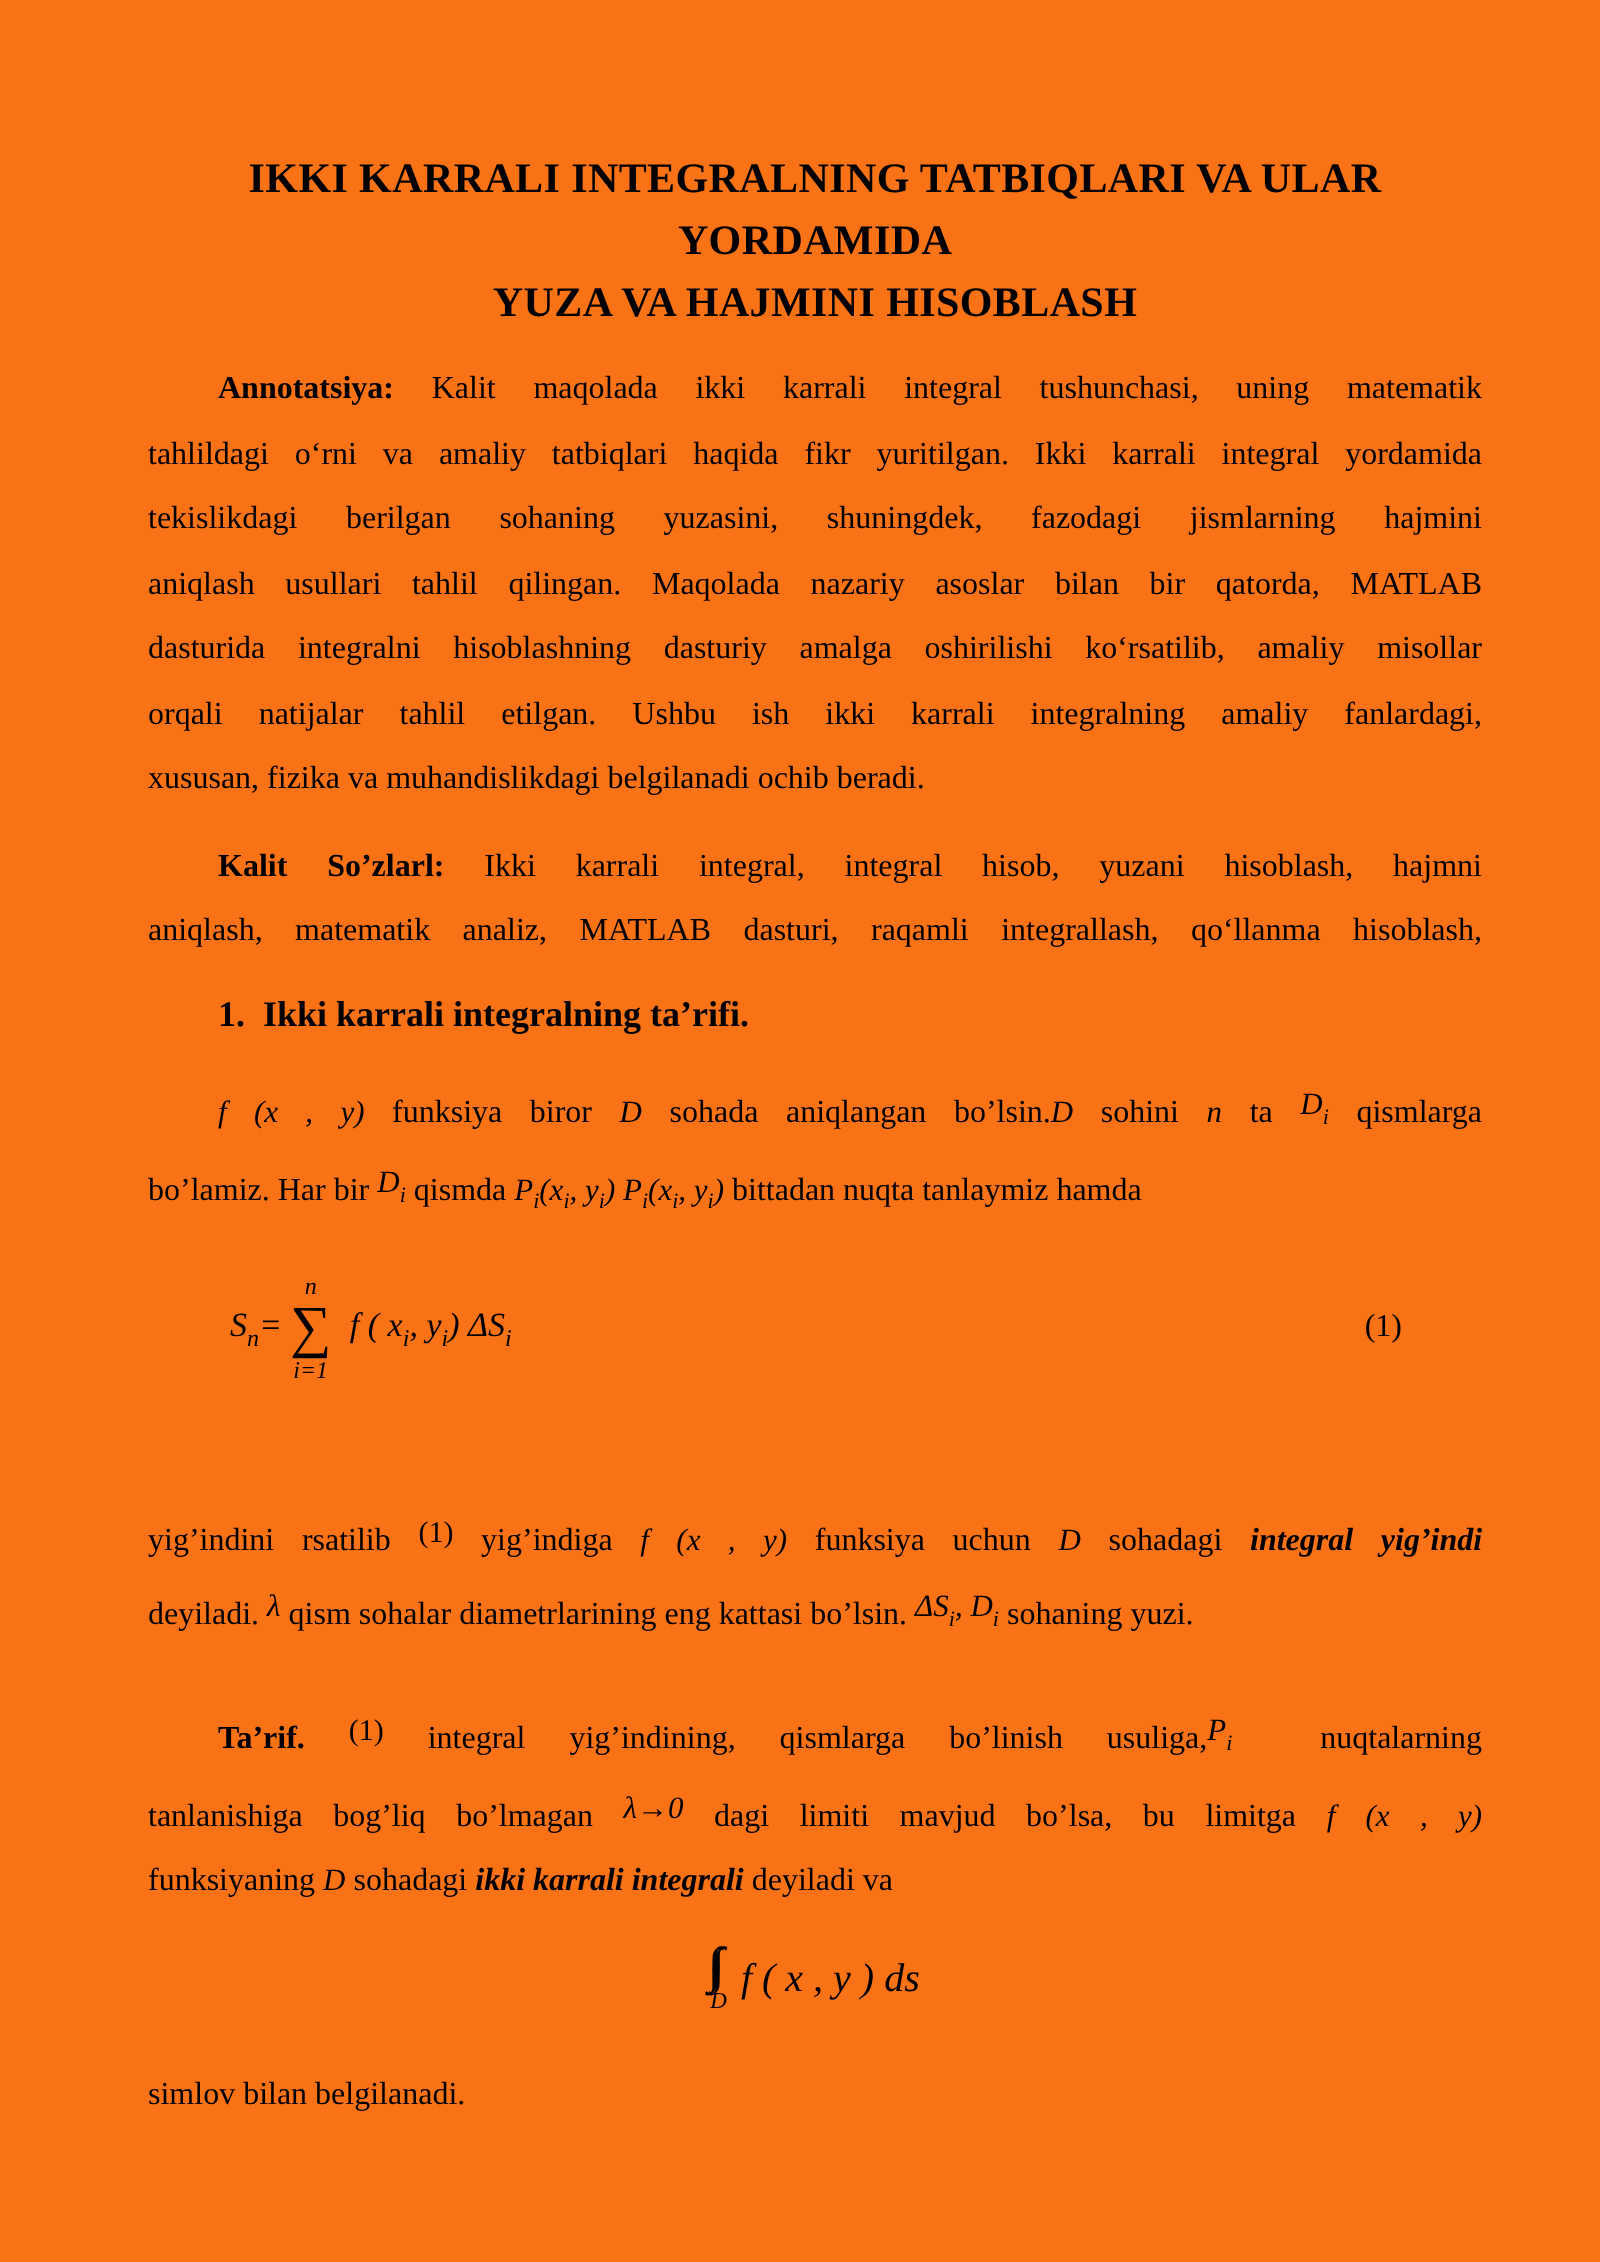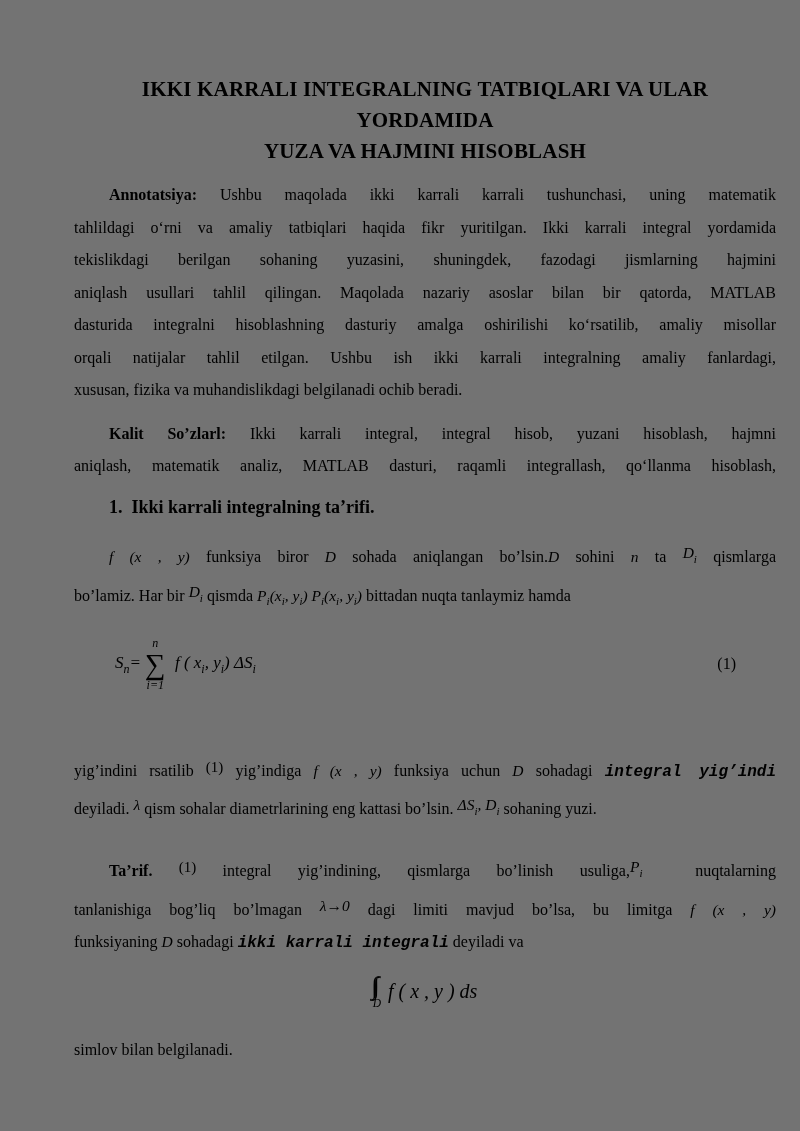--- a/index.html
+++ b/index.html
@@ -1,37 +1,37 @@
 <!DOCTYPE html>
 <html><head>
 <meta charset="utf-8">
 <style>
   html, body { margin: 0; padding: 0; background: #e9e9e9; }
   .page {
     position: relative;
     width: 800px;
     height: 1131px;
     margin: 0 auto;
-    background: #737373;
+    background: #f97316;
     box-sizing: border-box;
-    padding: 74px 24px 0 74px;
+    padding: 74px 59px 0 74px;
     color: #000000;
     font-family: "Liberation Serif", "DejaVu Serif", serif;
     overflow: hidden;
   }
   .title { text-align: center; font-weight: bold; font-size: 21px; line-height: 31px; letter-spacing: 0.2px; }
   .para { font-size: 16px; line-height: 32.5px; }
   .line { text-align: justify; text-align-last: justify; }
   .line.last { text-align-last: left; }
   .line.ind { padding-left: 35px; }
 
   
   .sg-t  { }
   .sg-b  { font-weight: bold; }
-  .sg-bi { font-weight: bold; font-style: italic; font-family: Liberation Mono, monospace; }
+  .sg-bi { font-weight: bold; font-style: italic; }
   .sg-m  { font-style: italic; font-size: 15.5px; }
   .sg-ms { font-style: italic; font-size: 11px; vertical-align: -4px; }
   .sg-mr { font-style: italic; font-size: 15.5px; vertical-align: 4px; }
   .sg-mrs{ font-style: italic; font-size: 11px; vertical-align: -1px; }
   .sg-r  { font-size: 15px; vertical-align: 4px; }
 
   
   .title        { margin-bottom: 12px; }
   .p-keywords   { margin-top: 11px; }
   .p-heading    { margin-top: 8px; font-size: 18px; }
@@ -75,21 +75,21 @@
 <body>
 
 <div class="page">
 
   <div class="title">
     <div>IKKI KARRALI INTEGRALNING TATBIQLARI VA ULAR YORDAMIDA</div>
     <div>YUZA VA HAJMINI HISOBLASH</div>
   </div>
 
   <div class="para p-annotation">
-      <div class="line ind"><span class="sg-b">Annotatsiya: </span><span class="sg-t">Ushbu maqolada ikki karrali karrali tushunchasi, uning matematik</span></div>
+      <div class="line ind"><span class="sg-b">Annotatsiya: </span><span class="sg-t">Kalit maqolada ikki karrali integral tushunchasi, uning matematik</span></div>
       <div class="line"><span class="sg-t">tahlildagi o‘rni va amaliy tatbiqlari haqida fikr yuritilgan. Ikki karrali integral yordamida</span></div>
       <div class="line"><span class="sg-t">tekislikdagi berilgan sohaning yuzasini, shuningdek, fazodagi jismlarning hajmini</span></div>
       <div class="line"><span class="sg-t">aniqlash usullari tahlil qilingan. Maqolada nazariy asoslar bilan bir qatorda, MATLAB</span></div>
       <div class="line"><span class="sg-t">dasturida integralni hisoblashning dasturiy amalga oshirilishi ko‘rsatilib, amaliy misollar</span></div>
       <div class="line"><span class="sg-t">orqali natijalar tahlil etilgan. Ushbu ish ikki karrali integralning amaliy fanlardagi,</span></div>
       <div class="line last"><span class="sg-t">xususan, fizika va muhandislikdagi belgilanadi ochib beradi.</span></div>
     </div>
 
   <div class="para p-keywords">
       <div class="line ind"><span class="sg-b">Kalit So’zlarl: </span><span class="sg-t">Ikki karrali integral, integral hisob, yuzani hisoblash, hajmni</span></div>

